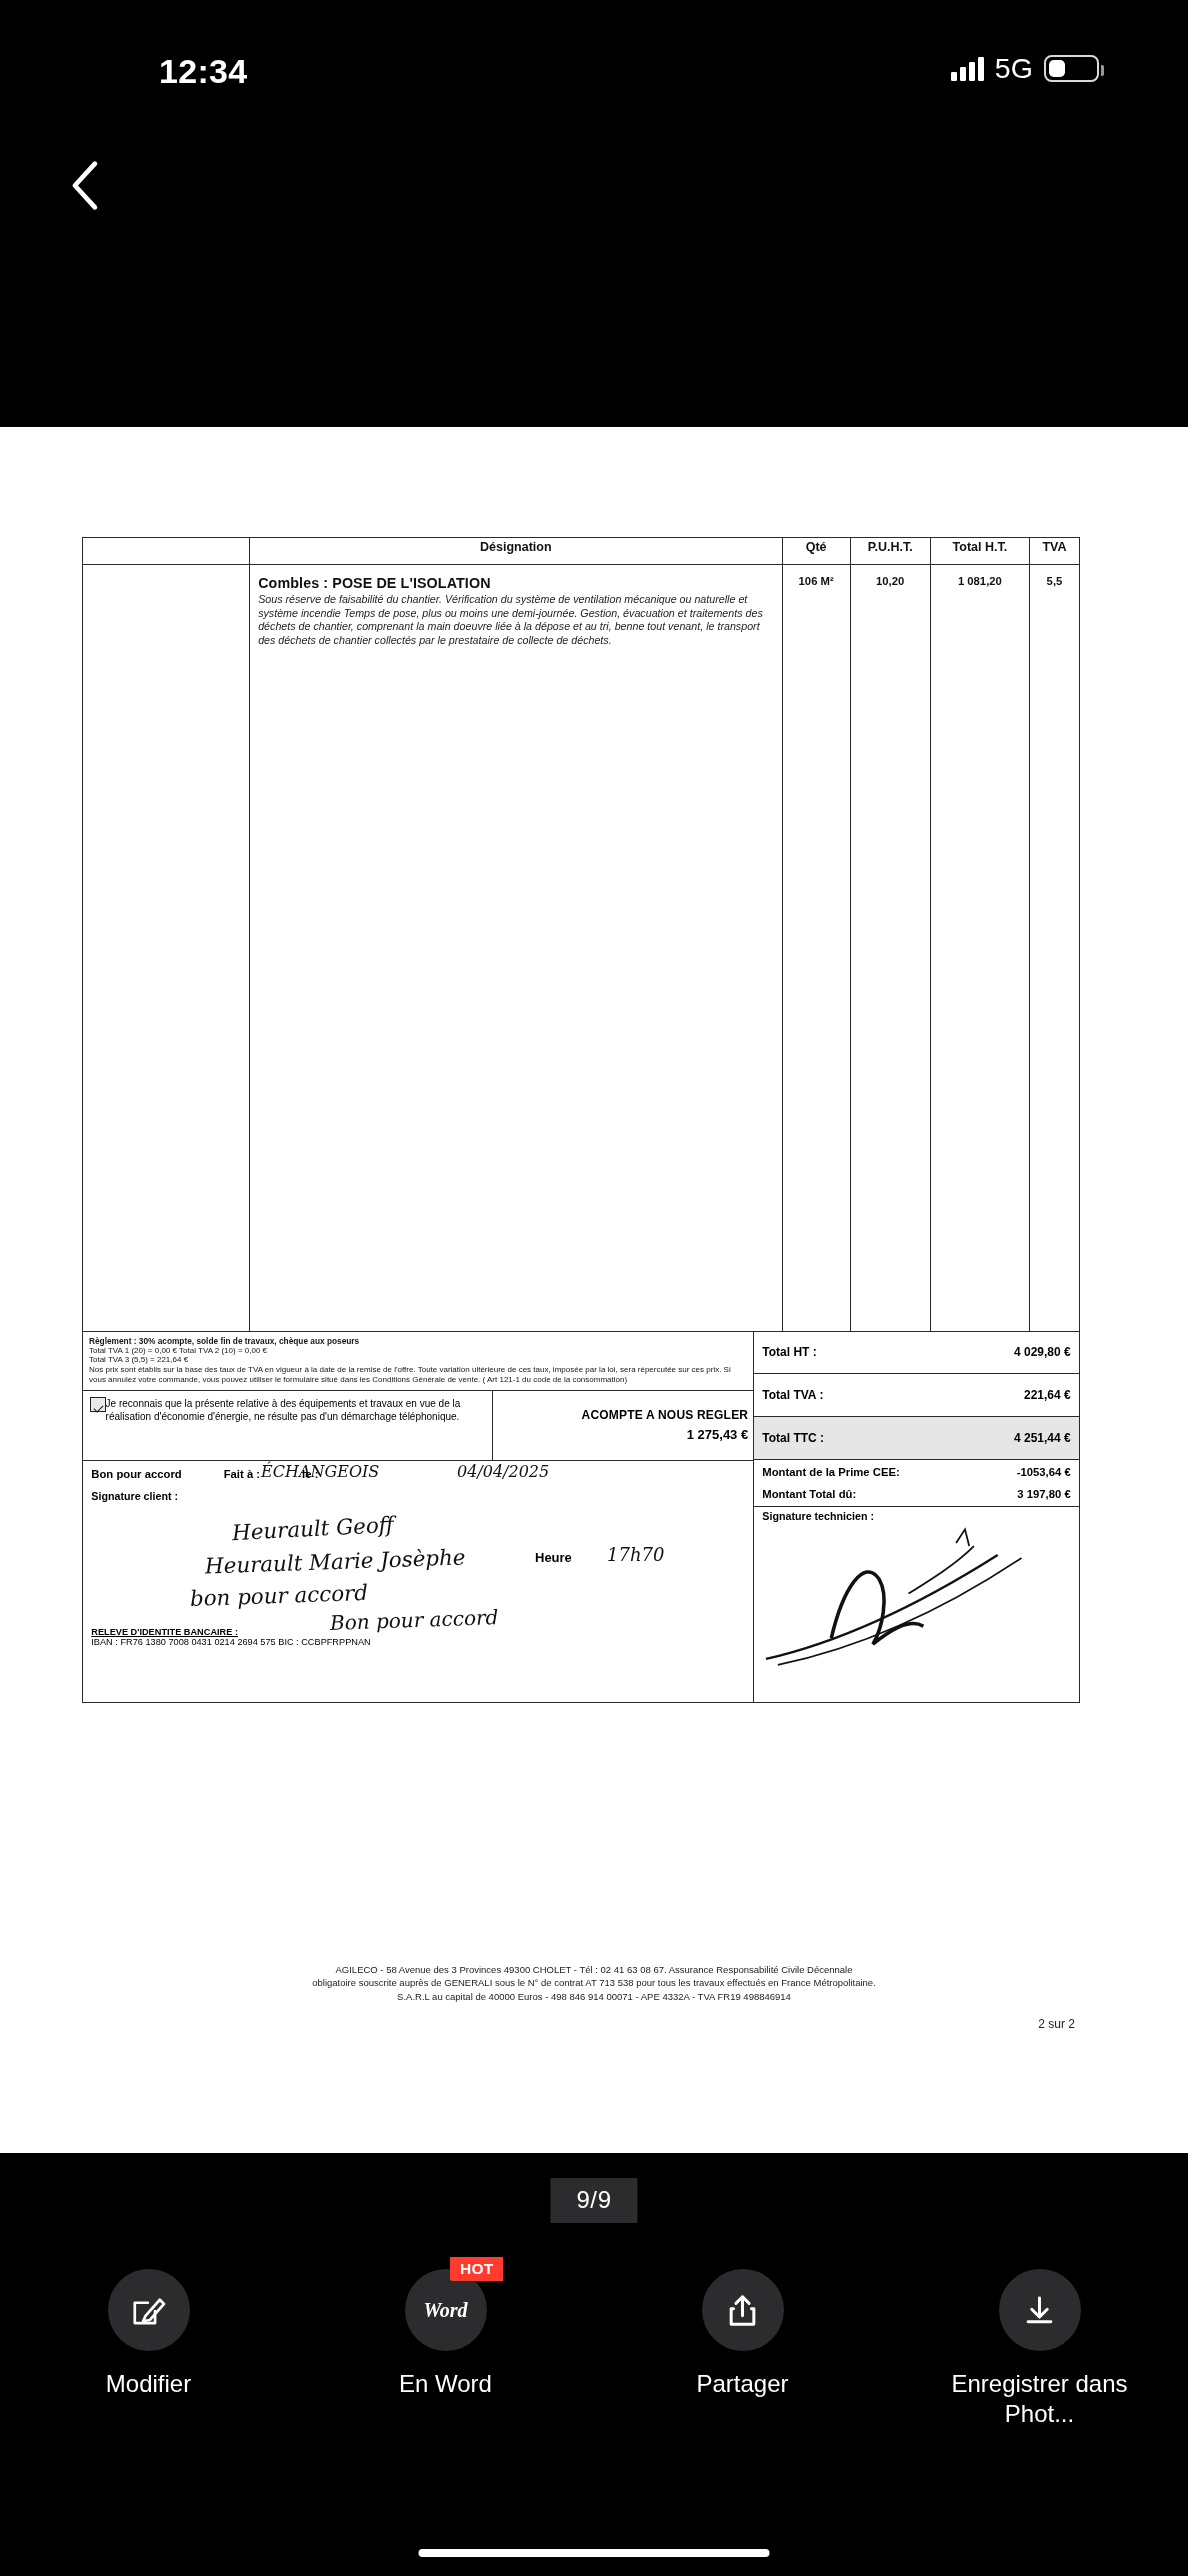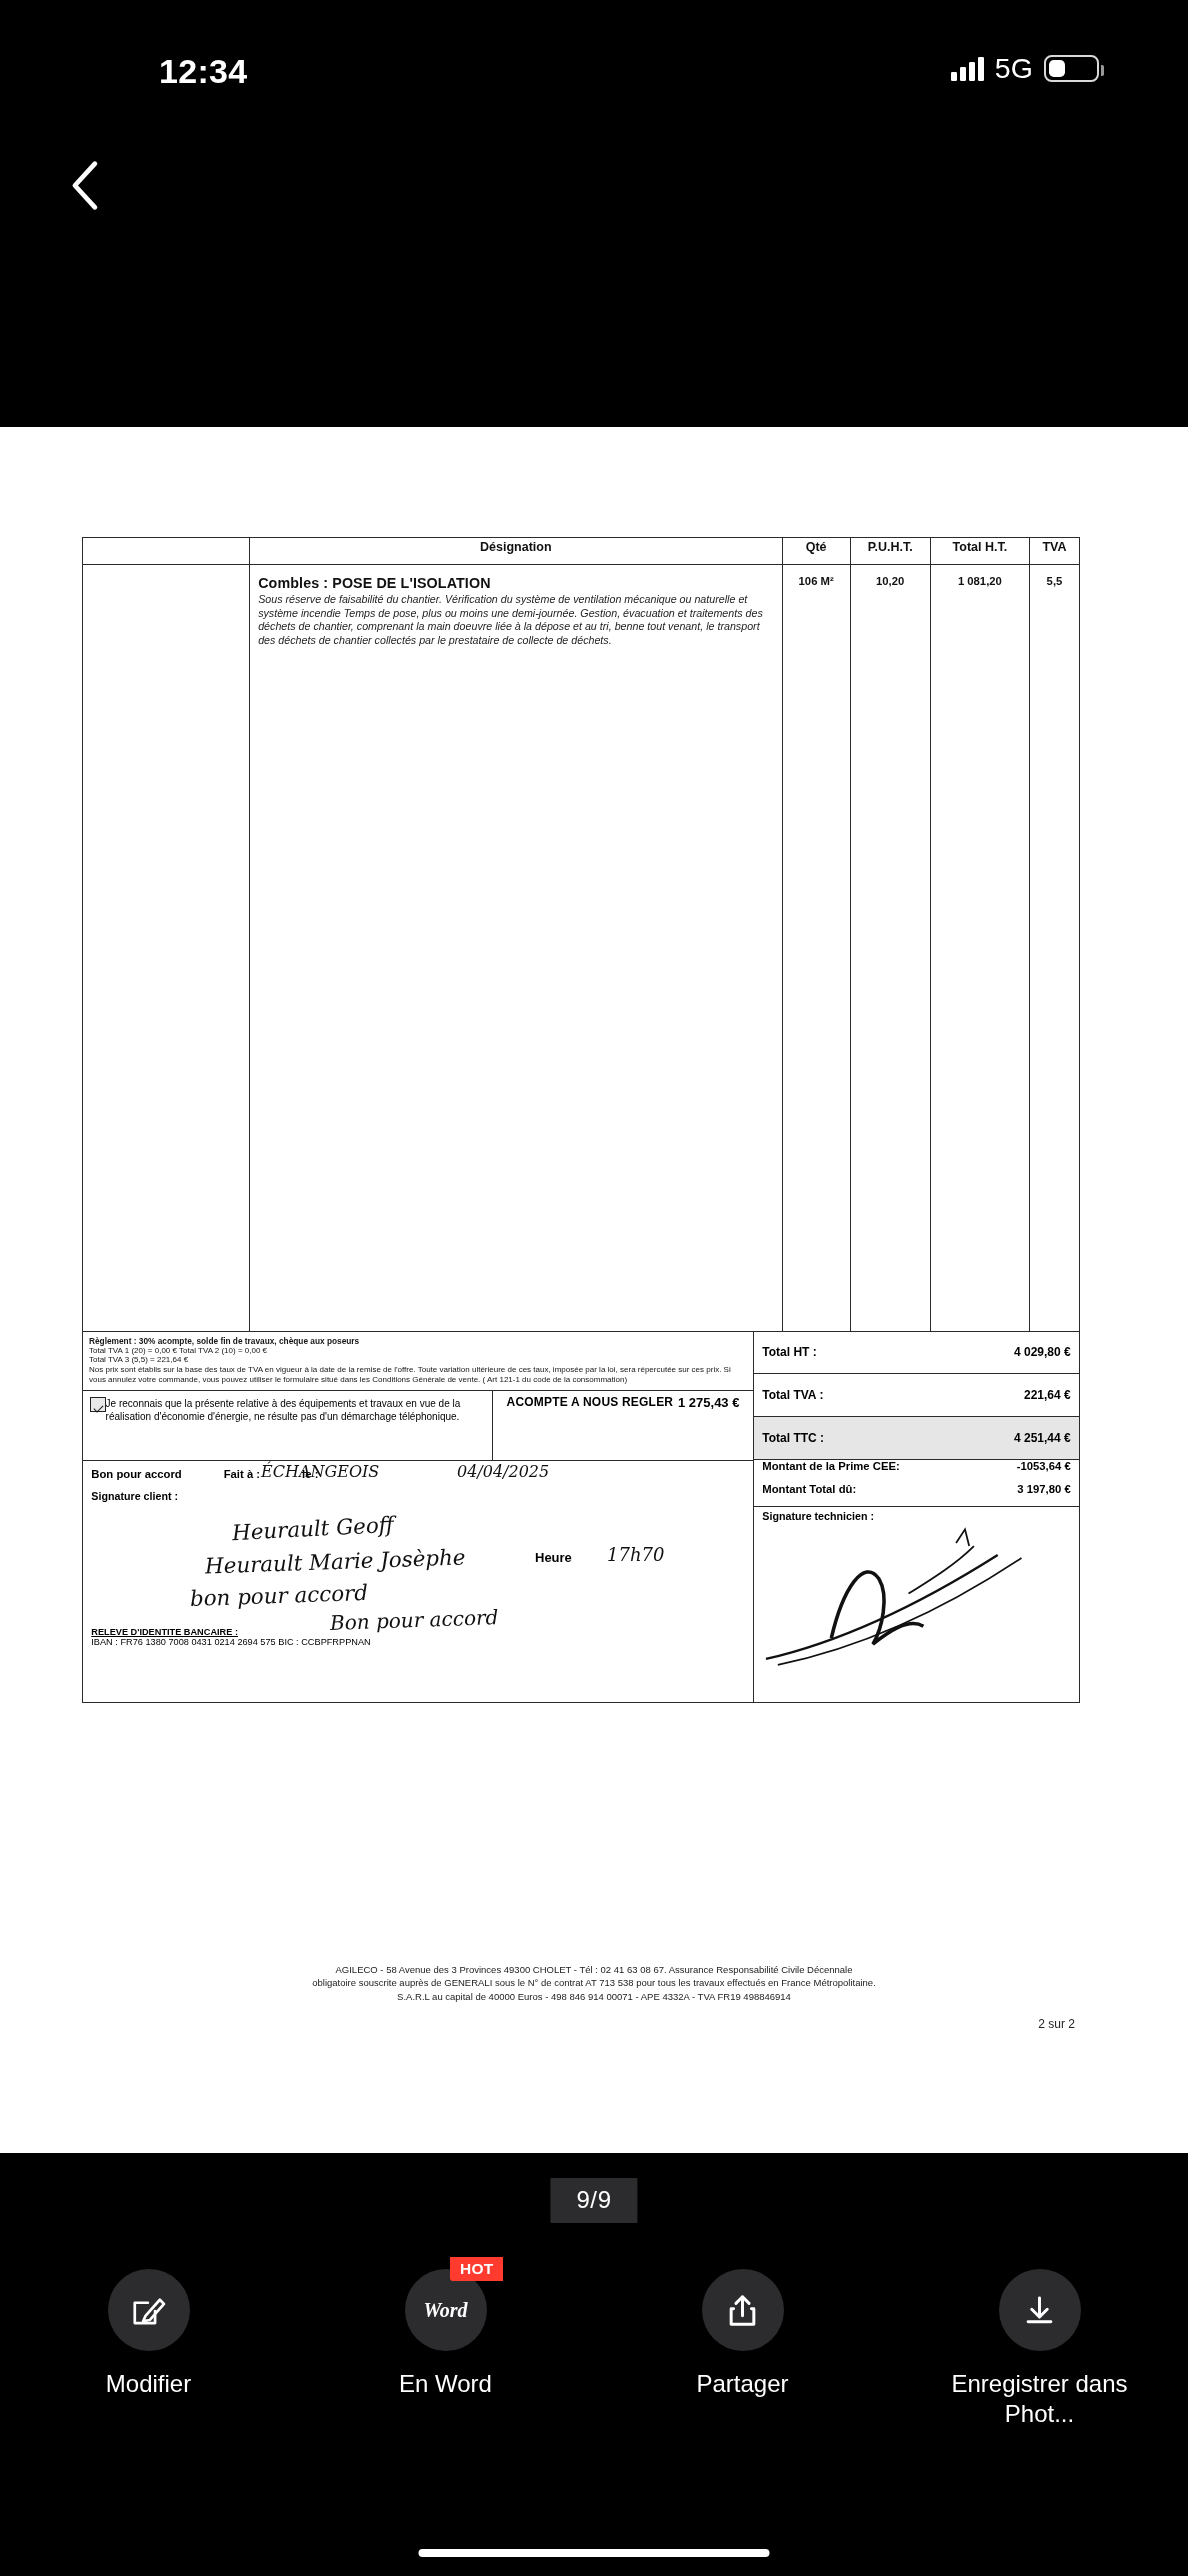--- a/index.html
+++ b/index.html
@@ -223,22 +223,22 @@
     left: 3px; top: 7.1px;
     width: 8.3px; height: 4.2px;
     border-left: 1.8px solid #111;
     border-bottom: 1.8px solid #111;
     transform: rotate(-45deg);
   }
   .reco-text { font-size: 10px; line-height: 1.3; }
   .reco-right {
     width: 260px;
     display: flex;
-    flex-direction: row;
-    align-items: flex-start;
+    flex-direction: column;
+    align-items: flex-end;
     justify-content: center;
     gap: 4.8px;
     padding: 4.8px;
   }
   .acompte-label { font-size: 12px; font-weight: bold; letter-spacing: 0.2px; }
   .acompte-val { font-size: 13px; font-weight: bold; }
 
   .accord-block {
     padding: 7.1px 8.3px 3.6px 8.3px;
     position: relative;
@@ -280,20 +280,21 @@
     border-bottom: 0.9px solid #2a2a2a;
     height: 43px;
     padding: 0 8.3px;
     font-size: 12px;
   }
   .totals-row .lab { font-weight: bold; }
   .totals-row .val { margin-left: auto; font-weight: bold; }
   .totals-row.ttc { background: #e6e6e6; }
   .prime-row {
     display: flex;
+    align-items: center;
     height: 22.6px;
     padding: 0 8.3px;
     font-size: 11.3px;
     font-weight: bold;
   }
   .prime-row .val { margin-left: auto; }
   .sig-tech {
     border-top: 0.9px solid #2a2a2a;
     padding: 3.6px 8.3px;
     font-size: 10.7px;

